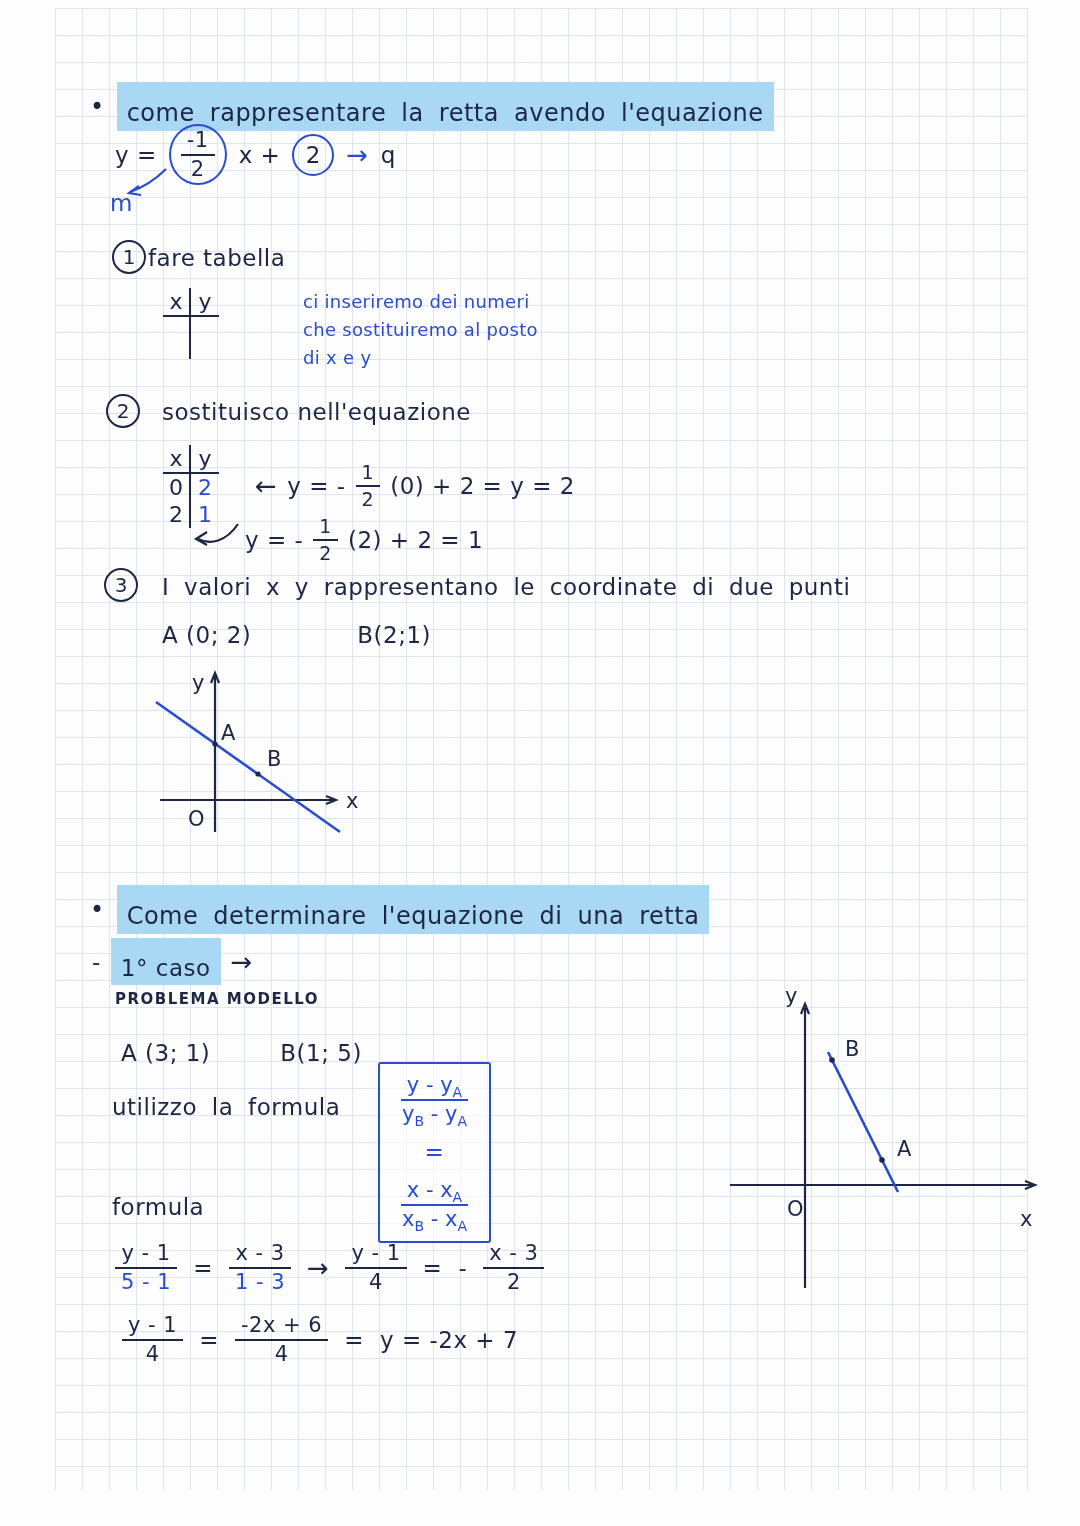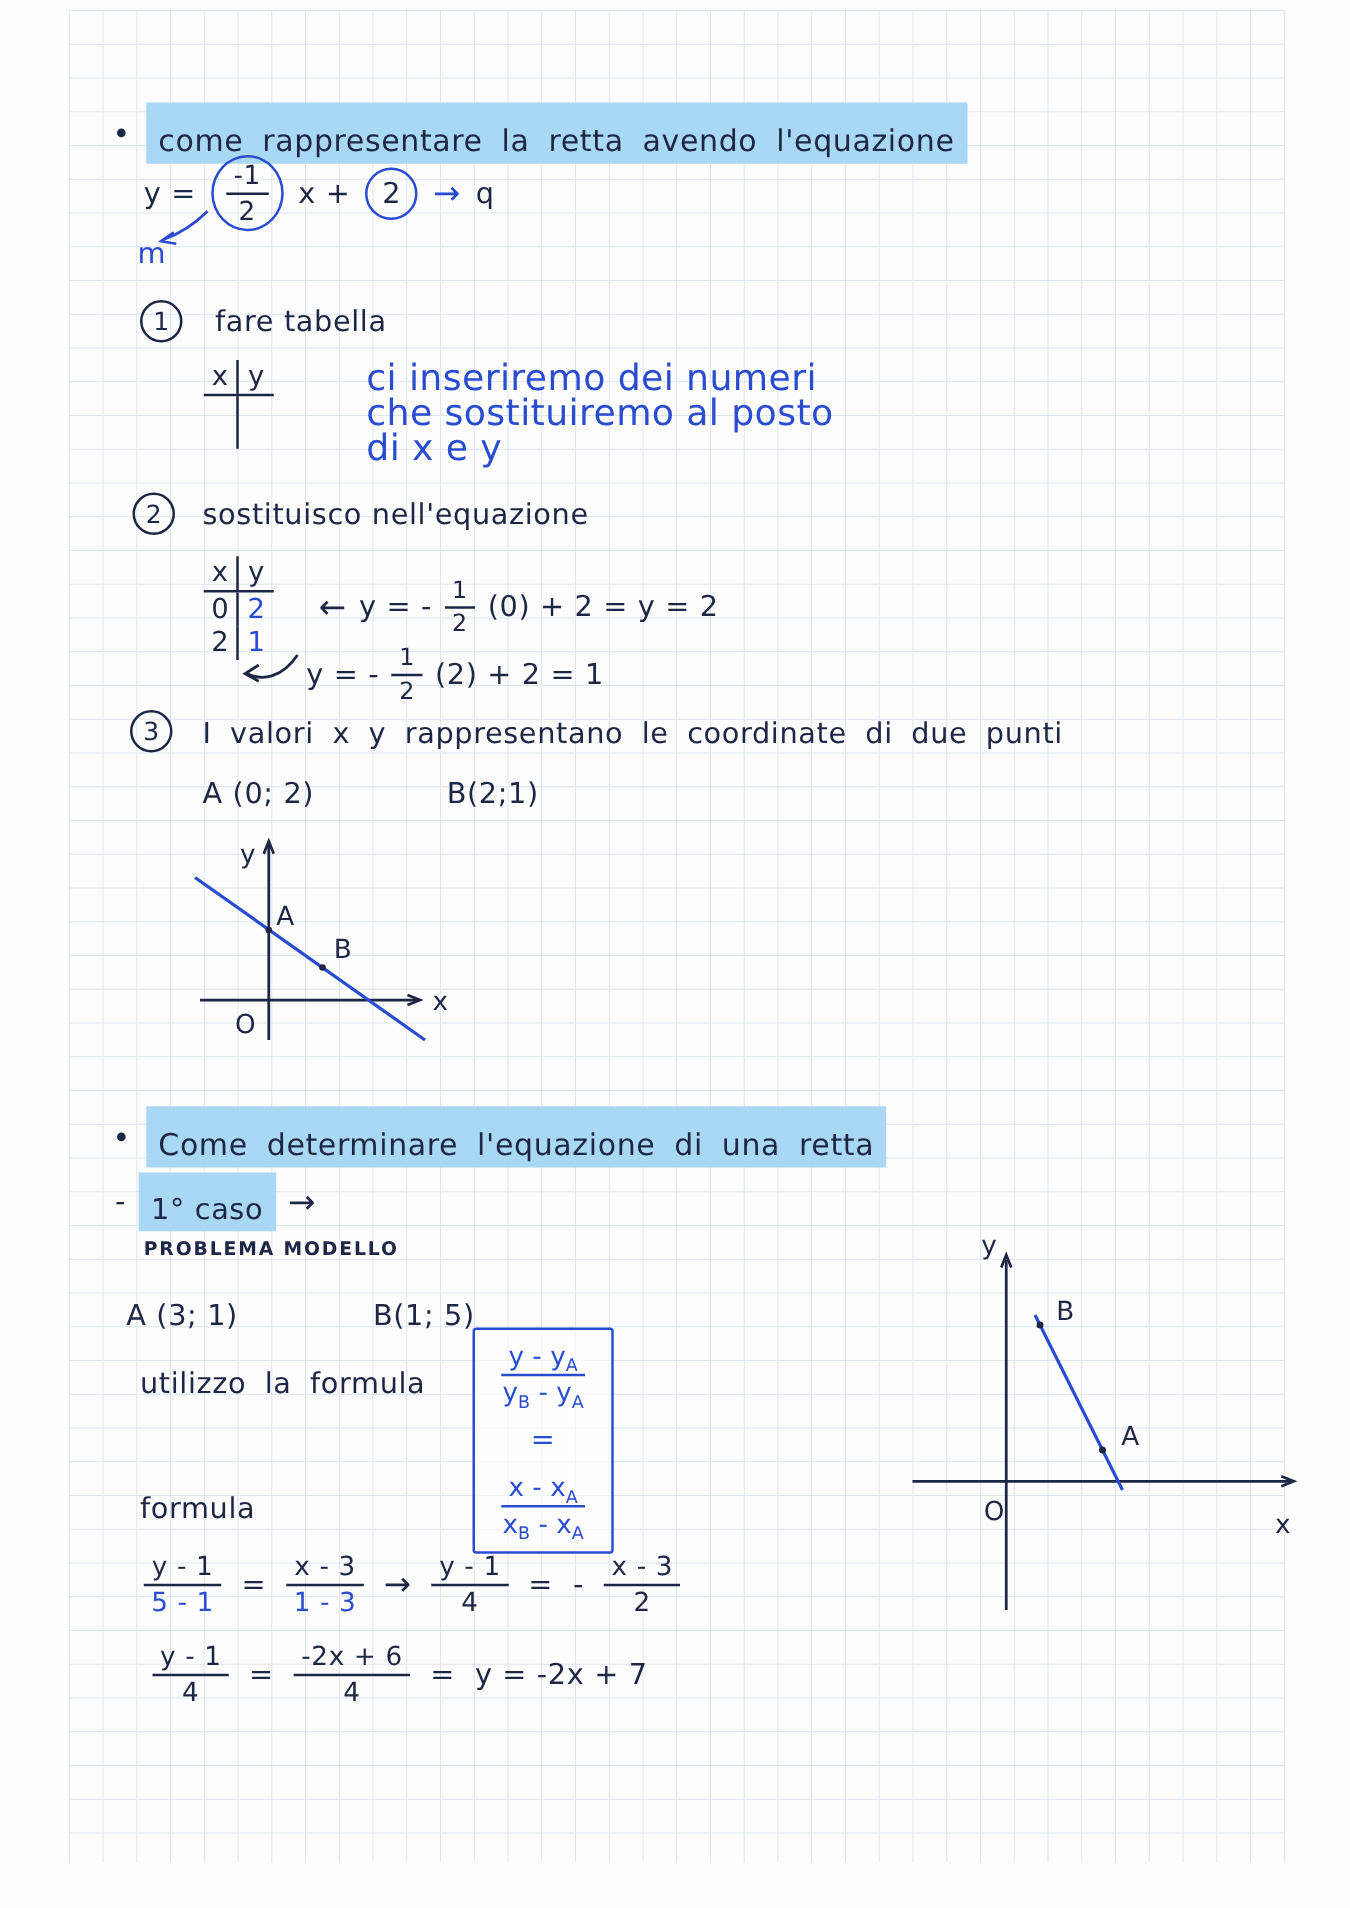--- a/index.html
+++ b/index.html
@@ -27,21 +27,21 @@
   .stepnum { display:flex; align-items:center; justify-content:center; width:34px; height:34px; border:2.2px solid var(--dark,#1d2644); border-radius:50%; font-size:20px; background:transparent; }
   .xy-table { display:inline-block; font-size:22px; }
   .xy-table .tr { display:flex; }
   .xy-table .td { width:28px; text-align:center; padding:1px 0; }
   .xy-table .td:first-child { border-right:2.2px solid var(--dark,#1d2644); }
   .xy-table .tr.head { border-bottom:2.2px solid var(--dark,#1d2644); }
   .xy-table .td.tall { height:42px; }
   sub { font-size:14px; line-height:0; }
   .graph text { font-family:"DejaVu Sans","Liberation Sans",sans-serif; font-size:21px; fill:var(--dark,#1d2644); }
   .problema { font-size:15px; letter-spacing:1.5px; font-weight:bold; }
-  .note { font-size:29px; line-height:28px; letter-spacing:.3px; }
+  .note { font-size:18px; line-height:28px; letter-spacing:.3px;margin-left:10px; }
   .box { border:2.5px solid var(--blue,#2a4cd0); border-radius:3px; padding:10px 16px; background:rgba(255,255,255,.6);flex-direction:column; }
 </style>
 </head>
 <body>
 
 <div class="page">
   <div class="grid"></div>
 
   <div class="abs row-flex hw-lg" style="left:90px; top:82px;">
     <span>•</span>
@@ -66,21 +66,21 @@
 
   <svg class="abs" style="left:120px; top:166px;" width="52" height="32">
     <path d="M46,3 C36,13 24,21 10,26" stroke="var(--blue,#2a4cd0)" stroke-width="2.2" fill="none"></path>
     <path d="M19,20 L9,27 L21,29" stroke="var(--blue,#2a4cd0)" stroke-width="2.2" fill="none"></path>
   </svg>
   <div class="abs t-blue hw" style="left:110px; top:190px;">m</div>
 
   <div class="abs stepnum" style="left:112px; top:240px;">
     <span>1</span>
   </div>
-  <div class="abs hw" style="left:172px; top:245px;text-align:center;">fare tabella</div>
+  <div class="abs hw" style="left:148px; top:245px;text-align:center;">fare tabella</div>
 
   <div class="abs xy-table" style="left:163px; top:288px;">
     <div class="tr head">
       <span class="td">x</span>
       <span class="td">y</span>
     </div>
     <div class="tr">
       <span class="td tall"></span>
       <span class="td tall"></span>
     </div>
@@ -166,21 +166,21 @@
   </div>
 
   <div class="abs row-flex hw" style="left:92px; top:938px; gap:10px;">
     <span>-</span>
     <span class="hl">1° caso</span>
     <span style="font-size:26px;">→</span>
   </div>
 
   <div class="abs problema" style="left:115px; top:990px;">PROBLEMA MODELLO</div>
 
-  <div class="abs row-flex hw" style="left:101px; top:1040px; gap:108px;">
+  <div class="abs row-flex hw" style="left:121px; top:1040px; gap:70px;">
     <span>A (3; 1)</span>
     <span>B(1; 5)</span>
   </div>
 
   <div class="abs hw ws" style="left:112px; top:1094px;">utilizzo la formula</div>
 
   <div class="abs box row-flex t-blue" style="left:378px; top:1062px; gap:14px;">
     <span class="frac">
       <span class="fn">
         <span>y - y</span><sub>A</sub>

